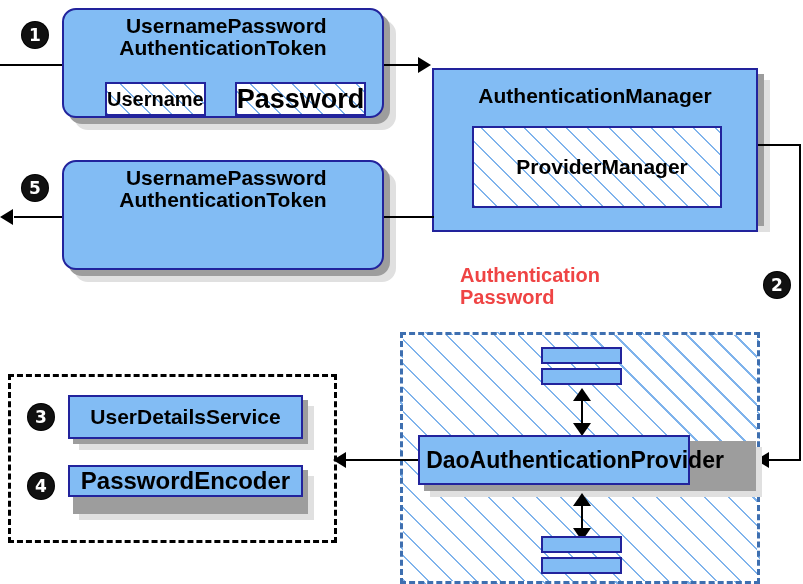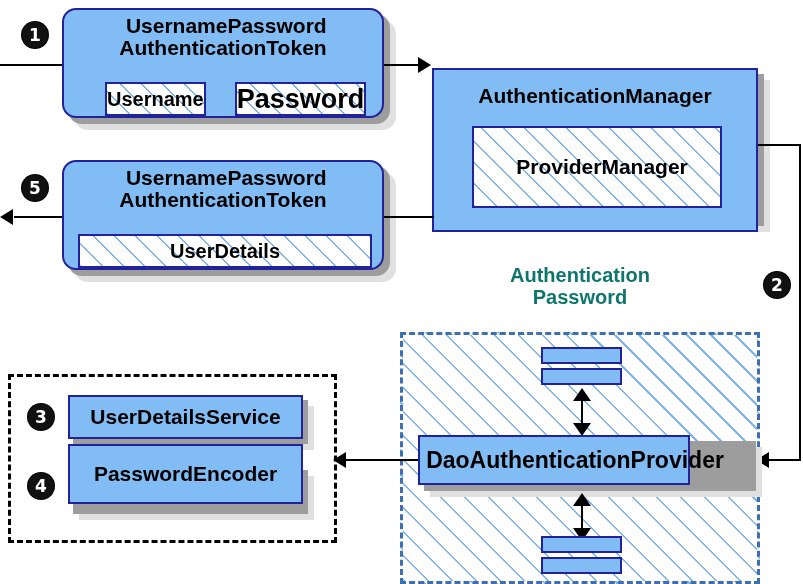--- a/index.html
+++ b/index.html
@@ -52,21 +52,21 @@
   .arrow-d{border-left:9px solid transparent;border-right:9px solid transparent;border-top:13px solid #000;}
 
   .dashed-black{border:3px dashed #000;box-sizing:border-box;background:transparent;}
   .dashed-blue{
     border:3px dashed #3E6FB0;box-sizing:border-box;
     background-color:#ffffff;
     background-image:repeating-linear-gradient(45deg,
       rgba(120,175,235,0.95) 0px, rgba(120,175,235,0.95) 1.6px,
       rgba(255,255,255,0) 1.6px, rgba(255,255,255,0) 17px);
   }
-  .plain-text{font-weight:bold;color:#0f766e;text-align:center;line-height:1.1;}
+  .plain-text{font-weight:bold;color:#ef4444;line-height:1.1;}
   .bar{background:#82BCF4;border:2px solid #22239C;box-sizing:border-box;}
 </style>
 </head>
 <body>
 
 <div class="stage">
 
   <div class="hline" style="left:0px;top:64px;width:70px;"></div>
 
   <div class="abs bullet" style="left:22px;top:22px;">1</div>
@@ -100,21 +100,20 @@
   <div class="abs bullet" style="left:22px;top:175px;">5</div>
 
   <div class="abs shadow2 shadow-round" style="left:74px;top:172px;width:322px;height:110px;"></div>
   <div class="abs shadow1 shadow-round" style="left:68px;top:166px;width:322px;height:110px;"></div>
   <div class="abs blue-box rounded" style="left:62px;top:160px;width:322px;height:110px;flex-direction:column;justify-content:flex-start;padding-top:5px;">
     <div class="title-2line" style="font-size:21px;">
       <div>UsernamePassword</div>
       <div>AuthenticationToken</div>
     </div>
     <div class="abs" style="left:14px;top:72px;width:294px;height:34px;display:flex;gap:10px;">
-      <div class="inner-white hatch-white" style="flex:1;font-size:20px;">UserDetails</div>
     </div>
   </div>
 
   <div class="hline" style="left:384px;top:216px;width:50px;"></div>
 
   <div class="hline" style="left:758px;top:144px;width:43px;"></div>
   <div class="vline" style="left:799px;top:144px;height:316px;"></div>
   <div class="hline" style="left:769px;top:459px;width:32px;"></div>
   <div class="arrow-l" style="left:756px;top:452px;"></div>
 
@@ -152,15 +151,15 @@
 
   <div class="abs bullet" style="left:28px;top:404px;">3</div>
   <div class="abs bullet" style="left:28px;top:473px;">4</div>
 
   <div class="abs shadow2" style="left:79px;top:406px;width:235px;height:44px;"></div>
   <div class="abs shadow1" style="left:73px;top:400px;width:235px;height:44px;"></div>
   <div class="abs blue-box" style="left:68px;top:395px;width:235px;height:44px;font-size:21px;">UserDetailsService</div>
 
   <div class="abs shadow2" style="left:79px;top:476px;width:235px;height:44px;"></div>
   <div class="abs shadow1" style="left:73px;top:470px;width:235px;height:44px;"></div>
-  <div class="abs blue-box" style="left:68px;top:444px;width:235px;height:60px;font-size:21px;">PasswordEncoder</div>
+  <div class="abs blue-box" style="left:68px;top:465px;width:235px;height:32px;font-size:24px;">PasswordEncoder</div>
 
 </div>
 
 </body></html>

